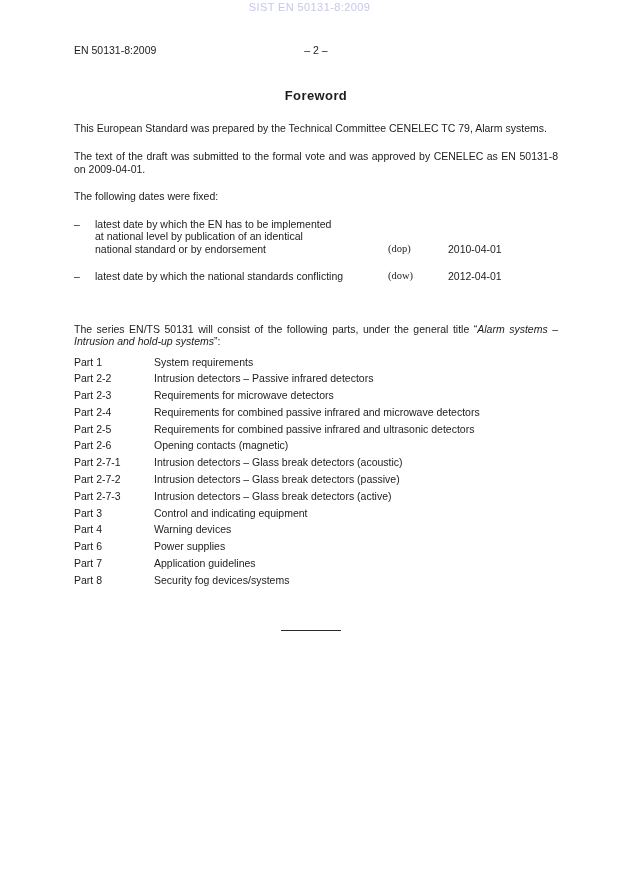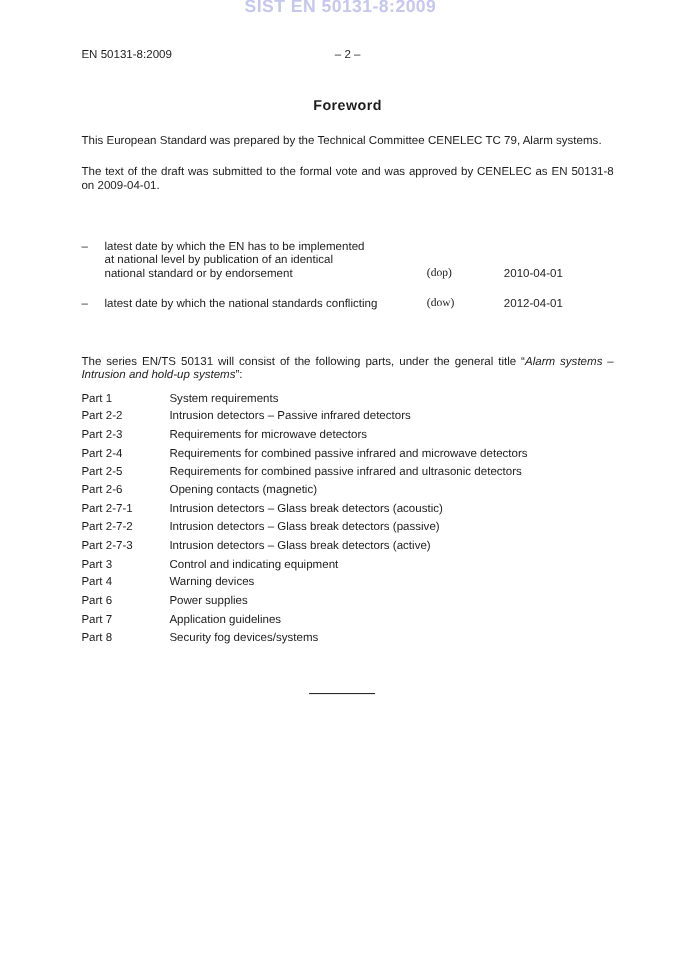--- a/index.html
+++ b/index.html
@@ -14,22 +14,22 @@
     line-height: 12.7px;
     color: #1c1c1c;
     overflow: hidden;
   }
   .abs { position: absolute; }
   .content { left: 74px; width: 484px; }
 
   .watermark {
     top: 1px; left: 0; width: 619px;
     text-align: center;
-    font-weight: bold;
-    font-size: 16px;
+    font-weight: normal;
+    font-size: 11px;
     letter-spacing: 0.4px;
     color: #c6c7ee;
   }
 
   .running-header { top: 44px; }
   .hdr-center {
     position: absolute; left: 0; top: 0;
     width: 100%;
     text-align: center;
   }
@@ -41,21 +41,21 @@
     font-weight: bold;
     letter-spacing: 0.4px;
   }
 
   .jline { text-align: justify; text-align-last: justify; }
 
   .date-item { }
   .bullet { position: absolute; left: 0; top: 0; }
   .date-lines { margin-left: 21px; }
   .abbr   { position: absolute; left: 314px; bottom: 0; font-family: Liberation Serif, serif; }
-  .dateval{ position: absolute; left: 384px; bottom: 0; }
+  .dateval{ position: absolute; left: 374px; bottom: 0; }
 
   .parts-list { top: 353.5px; }
   .part-row { height: 16.8px; line-height: 16.8px; white-space: nowrap; }
   .part-num { display: inline-block; width: 80px; }
 
   .separator {
     top: 630px; left: 281px;
     width: 60px; height: 0;
     border-top: 1.4px solid #2a2a2a;
   }
@@ -75,20 +75,21 @@
 
   <div class="abs content doc-title">Foreword</div>
 
   <div class="abs content" style="top:122px">This European Standard was prepared by the Technical Committee CENELEC TC 79, Alarm systems.</div>
 
   <div class="abs content" style="top:150px">
     <div class="jline">The text of the draft was submitted to the formal vote and was approved by CENELEC as EN 50131-8</div>
     <div>on 2009-04-01.</div>
   </div>
 
+  <div class="abs content" style="top:190px">The following dates were fixed:</div>
 
   <div class="abs content date-item" style="top:217.5px">
     <span class="bullet">–</span>
     <div class="date-lines">
       <div>latest date by which the EN has to be implemented</div>
       <div>at national level by publication of an identical</div>
       <div>national standard or by endorsement</div>
     </div>
     <span class="abbr">(dop)</span>
     <span class="dateval">2010-04-01</span>

